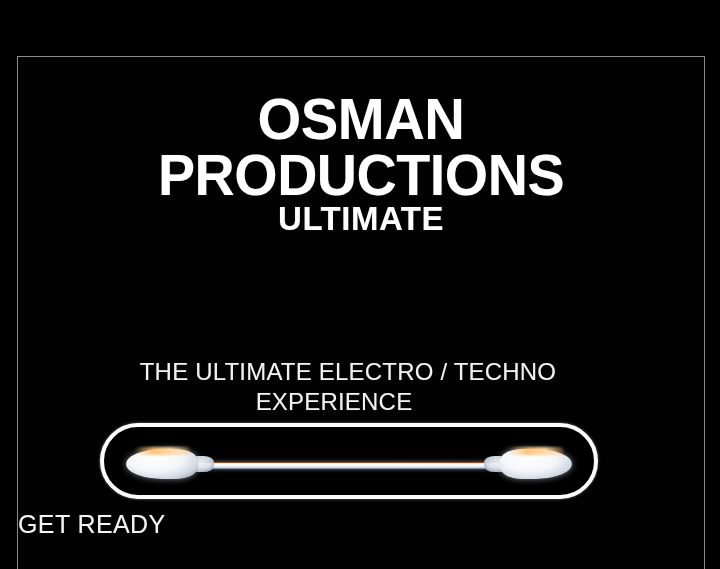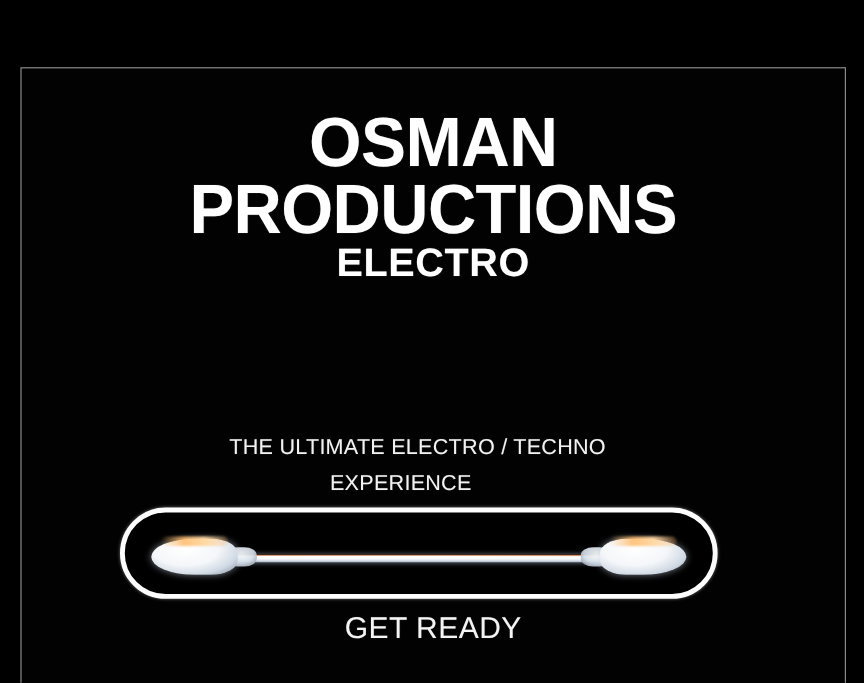--- a/index.html
+++ b/index.html
@@ -101,21 +101,21 @@
   
   .tagline {
     position: absolute;
     left: 0;
     top: 300px;
     width: 660px;
     text-align: center;
     color: #f2f2f2;
     font-family: "Liberation Sans", sans-serif;
     font-weight: normal;
-    font-size: 18px;
+    font-size: 24px;
     line-height: 30px;
     letter-spacing: 0.2px;
     text-shadow: 0 0 1px rgba(255,255,255,0.25);
   }
   .tagline .ln {
     display: block;
     white-space: nowrap;
   }
   .tagline .ln2 {
     margin-left: -28px;
@@ -224,44 +224,44 @@
         #f8fafc 0%, #d4dde7 55%, #7e8a98 100%);
     border-radius: 40%;
     opacity: 0.92;
   }
   .swab-neck.left  { left: 84px; }
   .swab-neck.right { right: 84px; }
 
   
   .get-ready {
     position: absolute;
-    left: 13px;
+    left: 0;
     top: 452px;
     width: 660px;
-    text-align: center;
+    text-align: left;
     color: #f4f4f4;
     font-family: "Liberation Sans", sans-serif;
     font-size: 25px;
     line-height: 30px;
     letter-spacing: 0.4px;
     white-space: nowrap;
     text-shadow: 0 0 1px rgba(255,255,255,0.25);
   }
 </style>
 </head>
 <body>
 
 <div id="screen">
 
   <div class="stage">
 
     <div class="title-block">
       <div class="title-line1">OSMAN</div>
       <div class="title-line2">PRODUCTIONS</div>
-      <div class="title-line3">ELECTRO</div>
+      <div class="title-line3">ULTIMATE</div>
     </div>
 
     <div class="tagline">
       <span class="ln ln1">THE ULTIMATE ELECTRO / TECHNO</span>
       <span class="ln ln2">EXPERIENCE</span>
     </div>
 
     <div class="swab-panel">
       <div class="swab-wrap">
         <div class="swab-shaft"></div>

